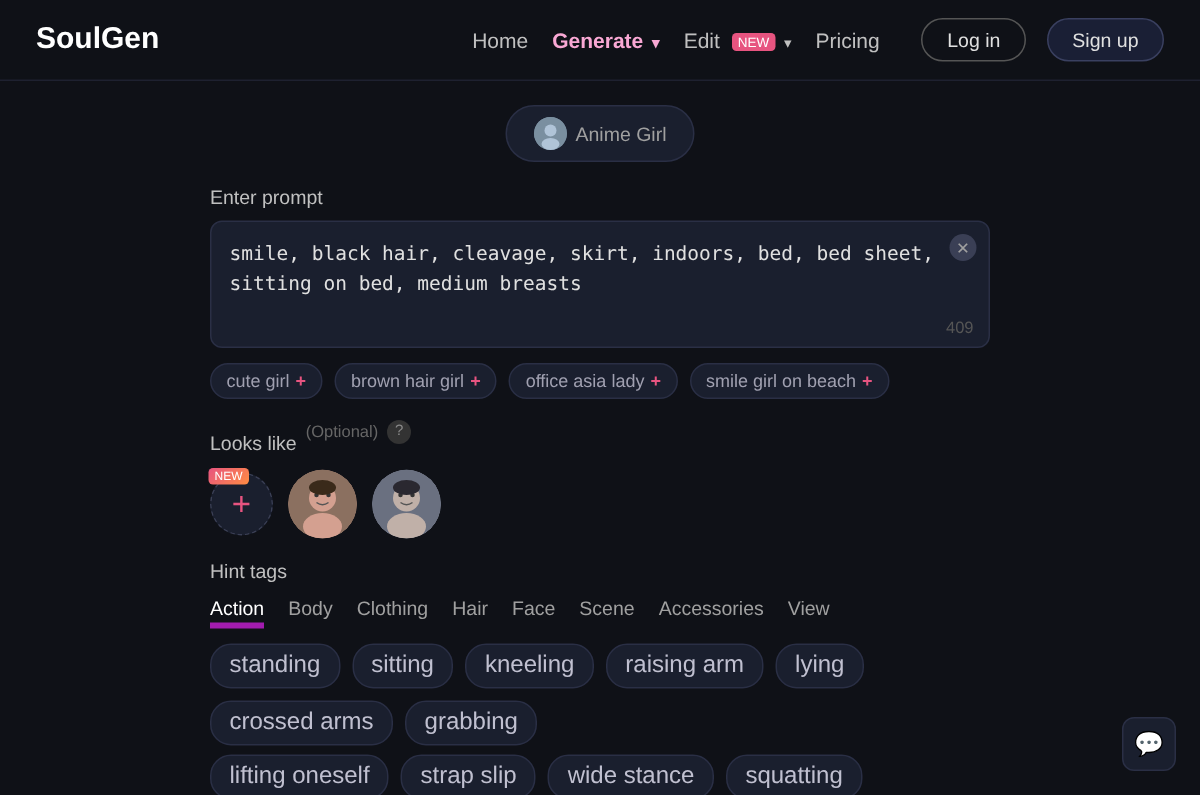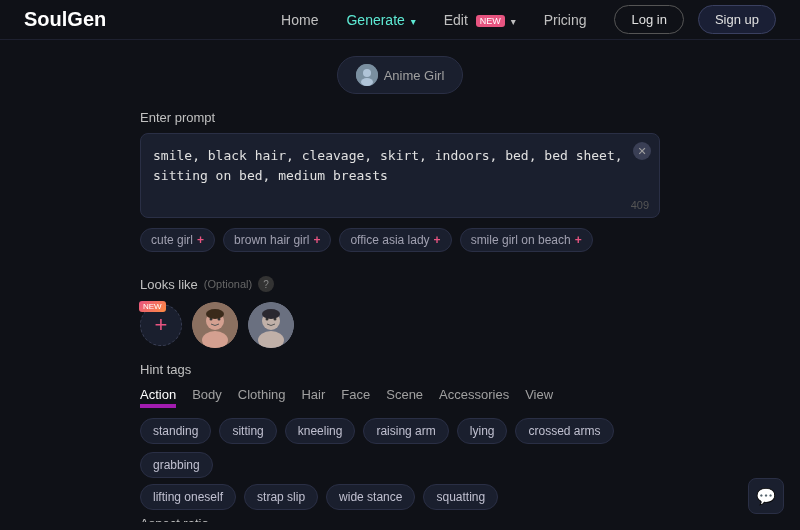--- a/index.html
+++ b/index.html
@@ -11,43 +11,44 @@
       width: 800px;
       height: 530px;
       overflow: hidden;
     }
 
     
     .navbar {
       display: flex;
       align-items: center;
       padding: 0 24px;
-      height: 40px;
+      height: 54px;
       background: #0f1117;
       border-bottom: 1px solid #1e2130;
     }
     .logo {
       font-size: 20px;
       font-weight: 700;
       color: #ffffff;
       margin-right: auto;
     }
     .nav-links {
       display: flex;
       align-items: center;
-      gap: 28px;
+      gap: 16px;
       margin-right: 28px;
     }
     .nav-link {
       color: #c0c0c0;
       cursor: pointer;
       font-size: 14px;
     }
     .nav-link.active {
-      color: #5eead4;
+      color: #f9a8d4;
+      font-weight: bold;
     }
     .nav-link .badge-new {
       background: #e75480;
       color: white;
       font-size: 9px;
       padding: 1px 4px;
       border-radius: 3px;
       margin-left: 4px;
       vertical-align: middle;
     }
@@ -169,21 +170,21 @@
       bottom: 6px;
       right: 10px;
       font-size: 11px;
       color: #555;
     }
 
     
     .quick-tags {
       display: flex;
       gap: 8px;
-      margin-bottom: 24px;
+      margin-bottom: 6px;
       flex-wrap: wrap;
     }
     .quick-tag {
       background: #1a1f2e;
       border: 1px solid #2a2f45;
       color: #a0a0b0;
       padding: 4px 10px;
       border-radius: 14px;
       font-size: 12px;
       cursor: pointer;
@@ -194,20 +195,21 @@
     
     .looks-like-header {
       display: flex;
       align-items: center;
       gap: 6px;
       margin-bottom: 10px;
     }
     .looks-label {
       font-size: 13px;
       color: #c0c0c0;
+      margin-top: 16px;
     }
     .optional-label {
       font-size: 11px;
       color: #666;
     }
     .help-icon {
       width: 16px; height: 16px;
       border-radius: 50%;
       background: #333;
       color: #888;
@@ -283,21 +285,21 @@
       gap: 8px;
       flex-wrap: wrap;
       margin-bottom: 6px;
     }
     .hint-tag {
       background: #1a1f2e;
       border: 1px solid #2a2f45;
       color: #c0c0d0;
       padding: 5px 12px;
       border-radius: 14px;
-      font-size: 12px;
+      font-size: 16px;
       cursor: pointer;
     }
 
     
     .aspect-label {
       font-size: 13px;
       color: #c0c0c0;
       margin-bottom: 10px;
     }
 

